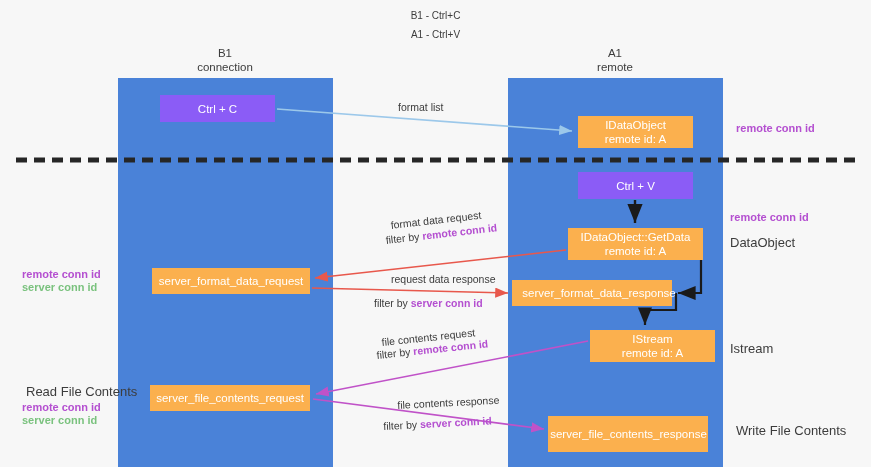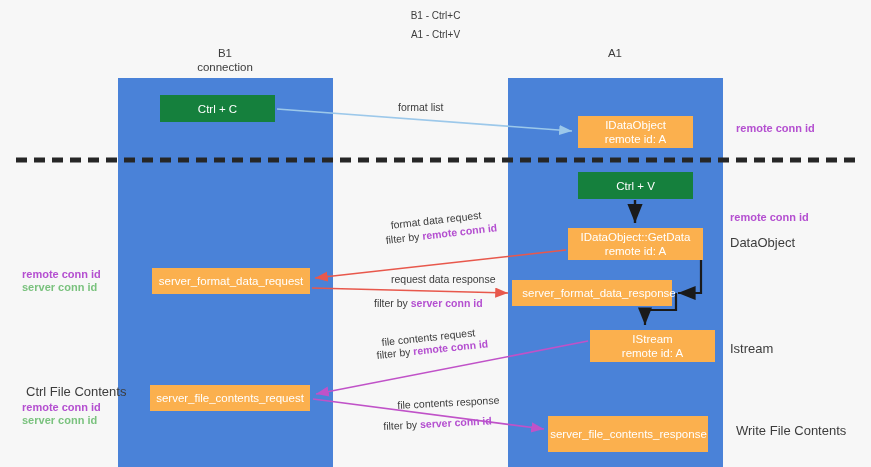--- a/index.html
+++ b/index.html
@@ -23,21 +23,21 @@
   #head-b1{left:145px;top:47px;width:160px;}
   #head-a1{left:535px;top:47px;width:160px;}
 
   
   #title{position:absolute;left:0;top:6px;width:871px;text-align:center;color:#3c3c3c;font-size:10px;line-height:19px;}
   #title div{white-space:pre;}
 
   
   .node{position:absolute;display:flex;flex-direction:column;align-items:center;justify-content:center;
         color:#ffffff;font-size:11.5px;line-height:14px;text-align:center;box-sizing:border-box;padding:2px 6px;}
-  .green{background:#15803d;}
+  .green{background:#8b5cf6;}
   .orange{background:#fbb04e;}
 
   #n-ctrlc{left:160px;top:95px;width:115px;height:27px;}
   #n-idataobject{left:578px;top:116px;width:115px;height:32px;}
   #n-ctrlv{left:578px;top:172px;width:115px;height:27px;}
   #n-getdata{left:568px;top:228px;width:135px;height:32px;}
   #n-sfdreq{left:152px;top:268px;width:158px;height:26px;}
   #n-sfdresp{left:512px;top:280px;width:160px;height:26px;padding-left:20px;}
   #n-istream{left:590px;top:330px;width:125px;height:32px;}
   #n-sfcreq{left:150px;top:385px;width:160px;height:26px;}
@@ -82,20 +82,21 @@
     <div>B1 - Ctrl+C</div>
     <div>A1 - Ctrl+V</div>
   </div>
 
   <div class="colhead" id="head-b1">
     <div>B1</div>
     <div>connection</div>
   </div>
   <div class="colhead" id="head-a1">
     <div>A1</div>
+    <div>remote</div>
   </div>
 
   <div class="col" id="col-b1"></div>
   <div class="col" id="col-a1"></div>
 
   <svg class="layer" viewBox="0 0 871 467">
     <defs>
       <marker id="ah-blue" markerWidth="9" markerHeight="9" refX="8" refY="3.2" orient="auto">
         <path d="M0,0 L8,3.2 L0,6.4 Z" fill="#9cc8ea"></path>
       </marker>
@@ -164,21 +165,21 @@
     <span>server_file_contents_request</span>
   </div>
 
   <div class="node orange" id="n-sfcresp">
     <span>server_file_contents_response</span>
   </div>
 
   <div class="side" id="lab-dataobject">DataObject</div>
   <div class="side" id="lab-istream">Istream</div>
   <div class="side" id="lab-writefile">Write File Contents</div>
-  <div class="side" id="lab-readfile">Ctrl File Contents</div>
+  <div class="side" id="lab-readfile">Read File Contents</div>
 
   <div class="key" id="key-top">
     <div class="k-remote">remote conn id</div>
   </div>
 
   <div class="key" id="key-mid">
     <div class="k-remote">remote conn id</div>
   </div>
 
   <div class="key" id="key-left-a">

